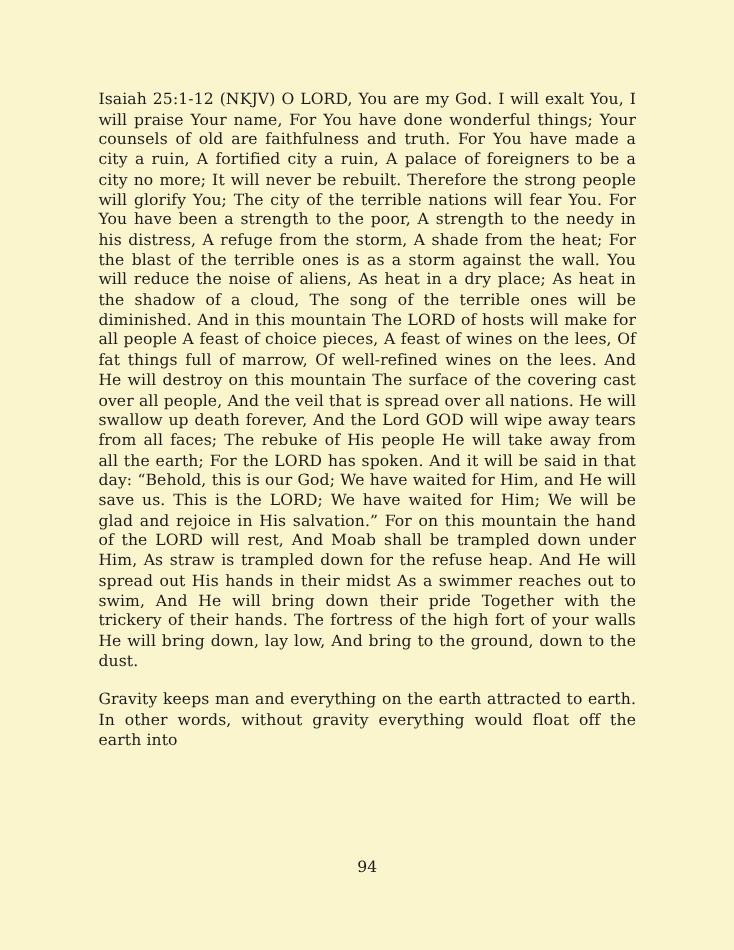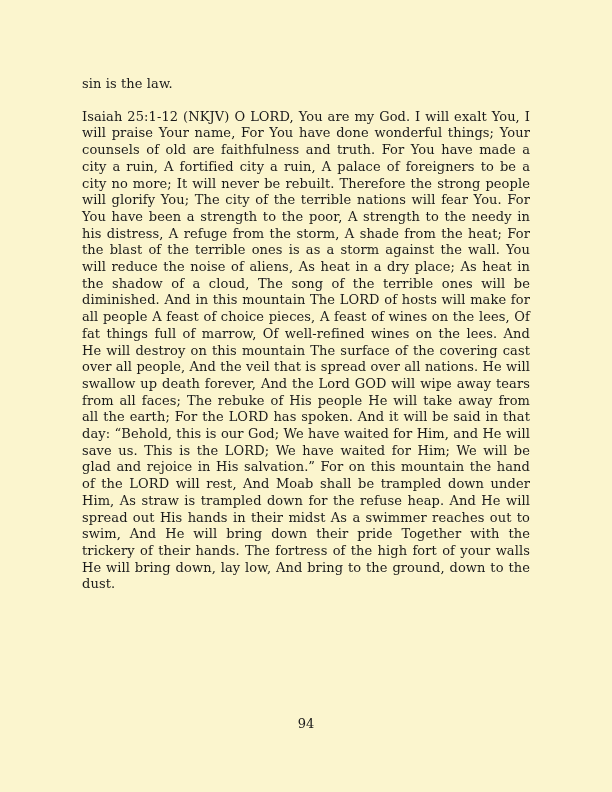--- a/index.html
+++ b/index.html
@@ -40,21 +40,21 @@
     text-align: center;
     font-size: 13px;
     line-height: 16.7px;
   }
 </style>
 </head>
 <body>
 
 <div class="page" style="--page-bg: #FBF5CE; --page-fg: #1a1a1a;">
 
-  <p class="para">sin is the law.</p>
 
 
   <p class="para"><span class="scripture-lead">Isaiah 25:1-12 (NKJV)</span><span>O LORD, You are my God. I will exalt You, I will praise Your name, For You have done wonderful things; Your counsels of old are faithfulness and truth. For You have made a city a ruin, A fortified city a ruin, A palace of foreigners to be a city no more; It will never be rebuilt.  Therefore the strong people will glorify You; The city of the terrible nations will fear You. For You have been a strength to the poor, A strength to the needy in his distress, A refuge from the storm, A shade from the heat; For the blast of the terrible ones is as a storm against the wall.  You will reduce the noise of aliens, As heat in a dry place; As heat in the shadow of a cloud, The song of the terrible ones will be diminished. And in this mountain The LORD of hosts will make for all people A feast of choice pieces, A feast of wines on the lees, Of fat things full of marrow, Of well-refined wines on the lees. And He will destroy on this mountain The surface of the covering cast over all people, And the veil that is spread over all nations.  He will swallow up death forever, And the Lord GOD will wipe away tears from all faces; The rebuke of His people He will take away from all the earth; For the LORD has spoken. And it will be said in that day: “Behold, this is our God; We have waited for Him, and He will save us. This is the LORD; We have waited for Him; We will be glad and rejoice in His salvation.” For on this mountain the hand of the LORD will rest, And Moab shall be trampled down under Him, As straw is trampled down for the refuse heap. And He will spread out His hands in their midst As a swimmer reaches out to swim, And He will bring down their pride Together with the trickery of their hands. The fortress of the high fort of your walls He will bring down, lay low, And bring to the ground, down to the dust.</span></p>
 
+  <p class="para">Gravity keeps man and everything on the earth attracted to earth.  In other words, without gravity everything would float off the earth into</p>
 
   <div class="page-number">94</div>
 
 </div>
 
 </body></html>

